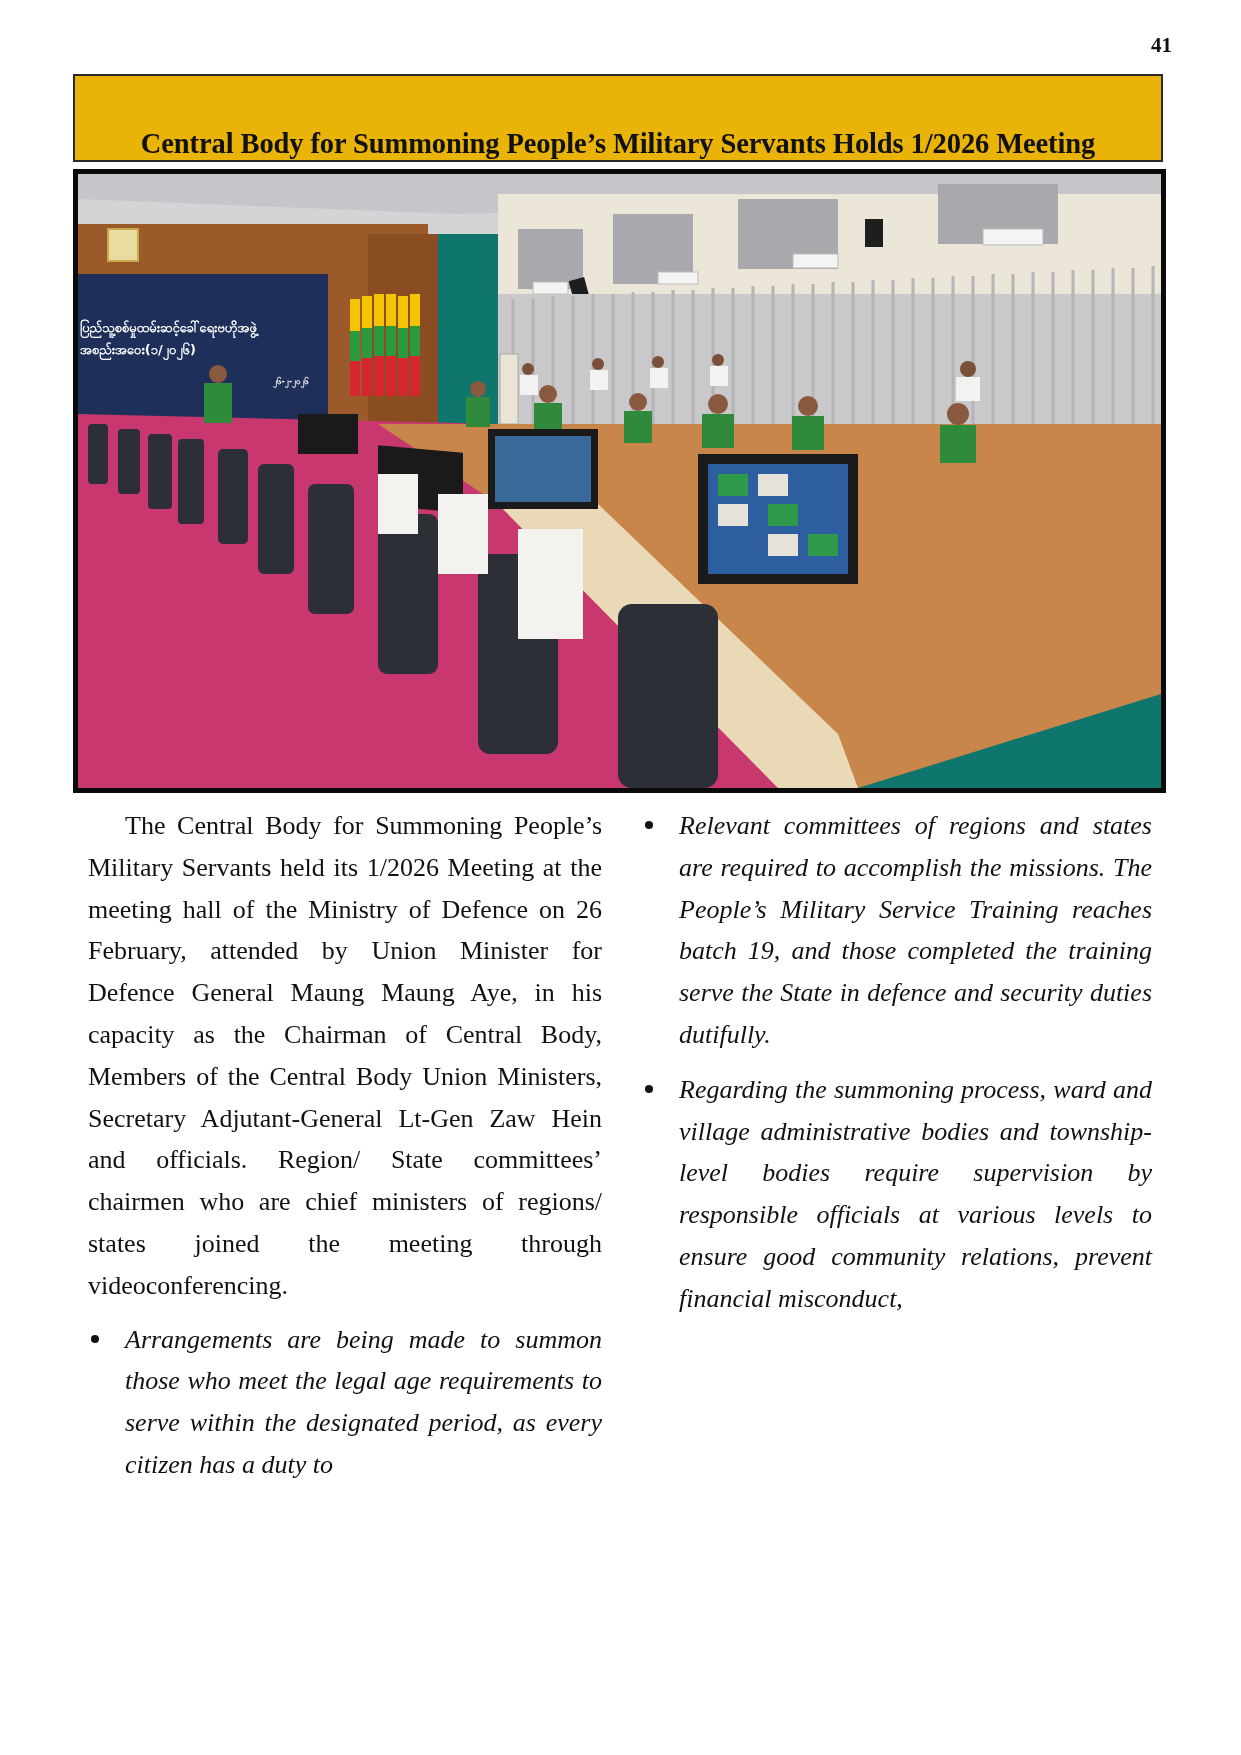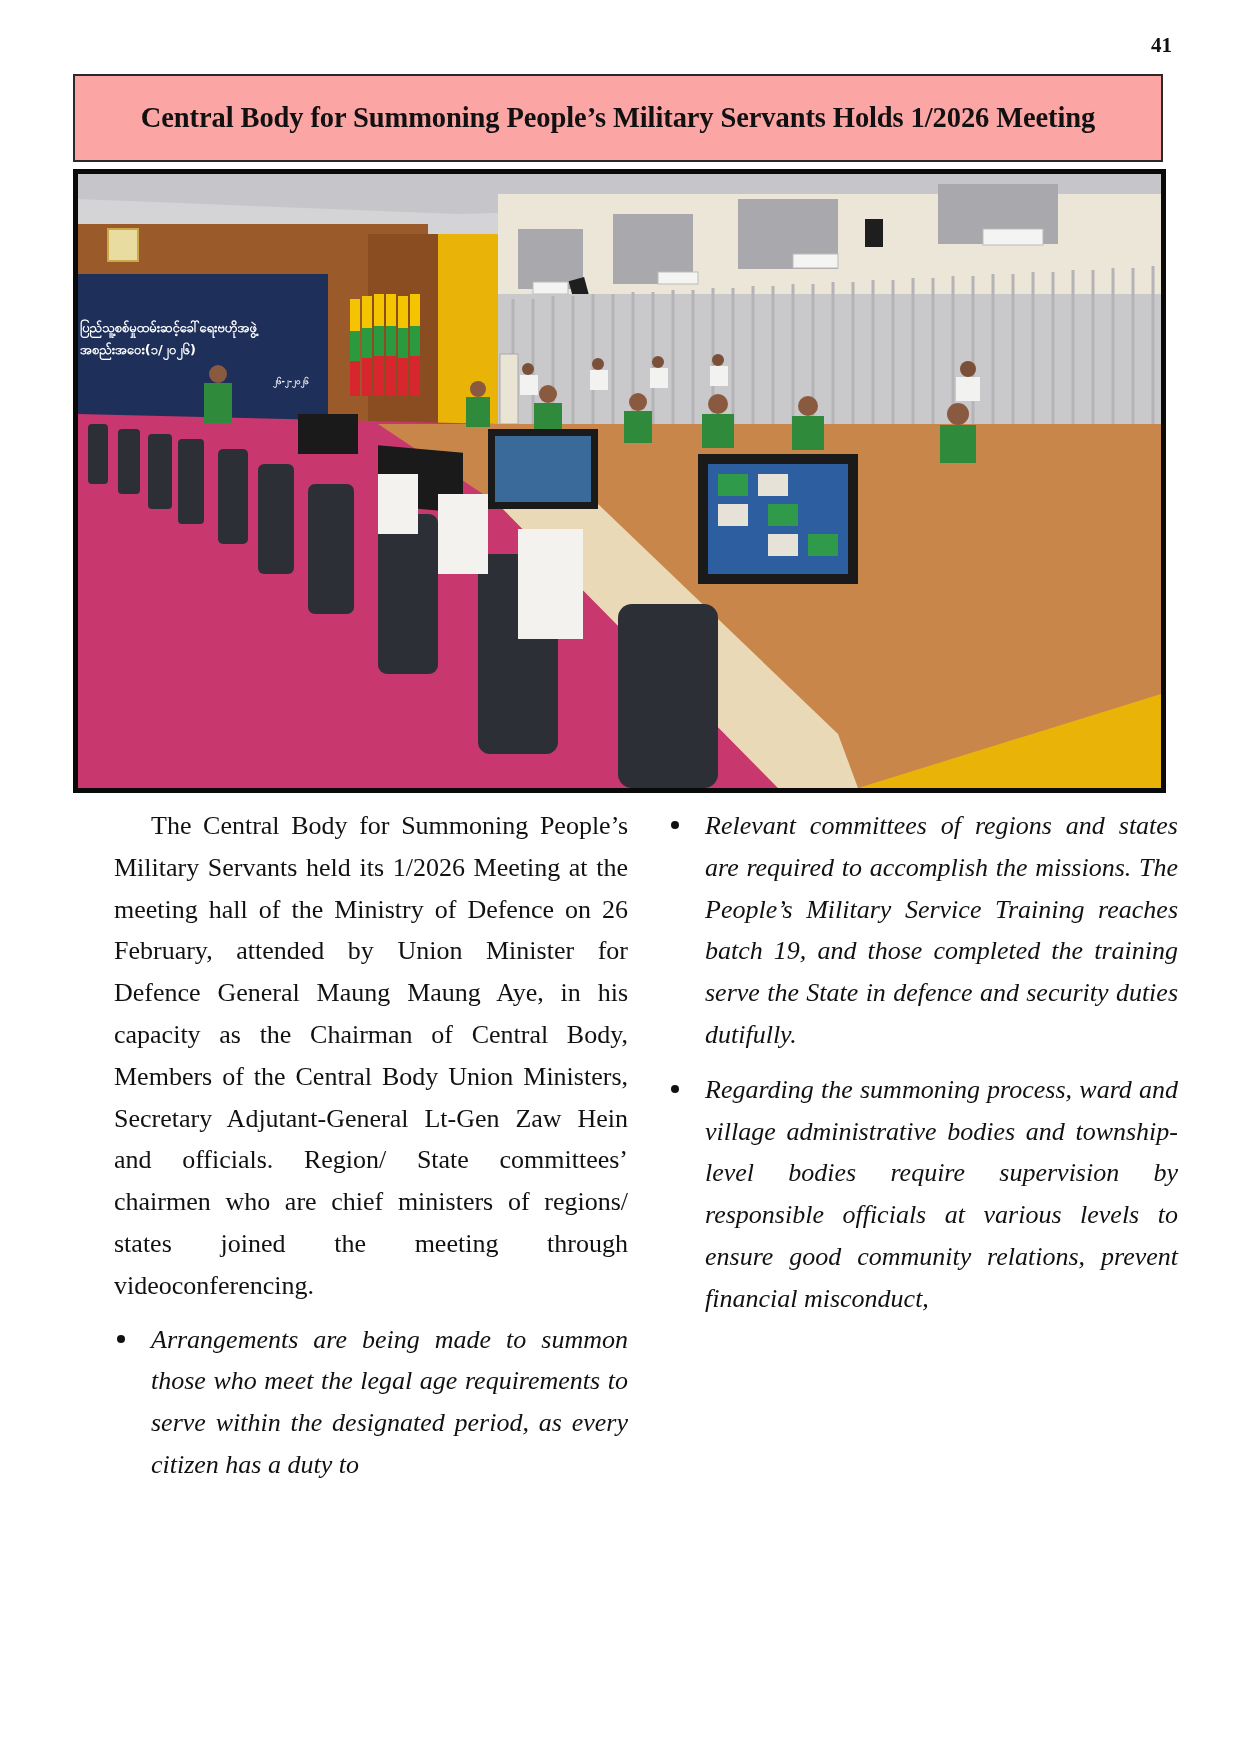--- a/index.html
+++ b/index.html
@@ -1,27 +1,27 @@
 <!DOCTYPE html>
 <html><head>
 <meta charset="utf-8">
 <style>
   html, body { margin: 0; padding: 0; background: #ffffff; }
   body { width: 1241px; height: 1755px; position: relative; overflow: hidden;
          font-family: "Liberation Serif", serif; color: #111; }
   .page-number { position: absolute; top: 33px; left: 1132px; width: 40px;
          font-weight: bold; font-size: 21px; text-align: right; }
   .title-box { position: absolute; left: 73px; top: 74px; width: 1090px; height: 88px;
-         background: #fca5a5; border: 2px solid #2a2a2a; box-sizing: border-box;
-         display: flex; align-items: center; justify-content: center; }
+         background: #eab308; border: 2px solid #2a2a2a; box-sizing: border-box;
+         display: flex; align-items: flex-end; justify-content: center; }
   .title-box h1 { margin: 0; font-size: 28.5px; font-weight: bold; letter-spacing: -0.1px; white-space: nowrap; }
   .photo { position: absolute; left: 73px; top: 169px; width: 1093px; height: 624px;
-         box-sizing: border-box; border: 5px solid #0a0a0a; background: #eab308; overflow: hidden; }
+         box-sizing: border-box; border: 5px solid #0a0a0a; background: #0f766e; overflow: hidden; }
   .photo svg { display: block; width: 100%; height: 100%; }
-  .col { position: absolute; top: 805px; font-size: 26px; line-height: 41.8px; text-align: justify; margin-left: 26px; }
+  .col { position: absolute; top: 805px; font-size: 26px; line-height: 41.8px; text-align: justify; }
   .col-left { left: 88px; width: 514px; }
   .col-right { left: 642px; width: 510px; }
   .para { margin: 0 0 12px 0; text-indent: 37px; hyphens: none; }
   .bullet-list { list-style: none; margin: 0; padding: 0; }
   .bullet-item { position: relative; padding-left: 37px; margin: 0 0 13px 0; font-style: italic; }
   .bullet-item .dot { position: absolute; left: 3px; top: 16px; width: 8px; height: 8px; border-radius: 50%; background: #111; }
   .continuation { padding-left: 33px; margin: 0 0 13px 0; }
   .banner-text { font-family: "DejaVu Sans", sans-serif; fill: #ffffff; font-weight: bold; }
 </style>
 </head>

